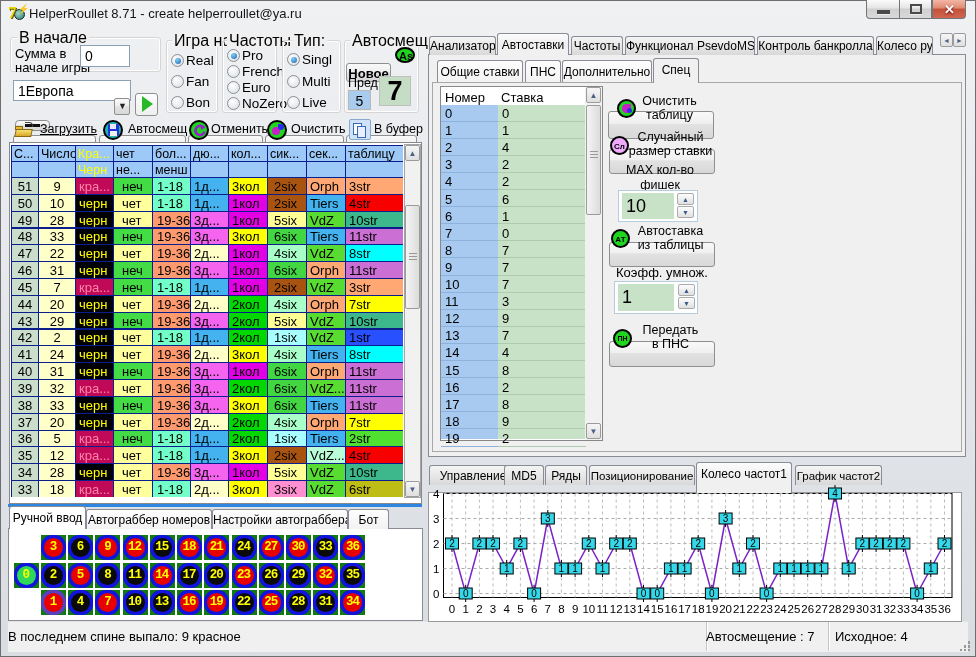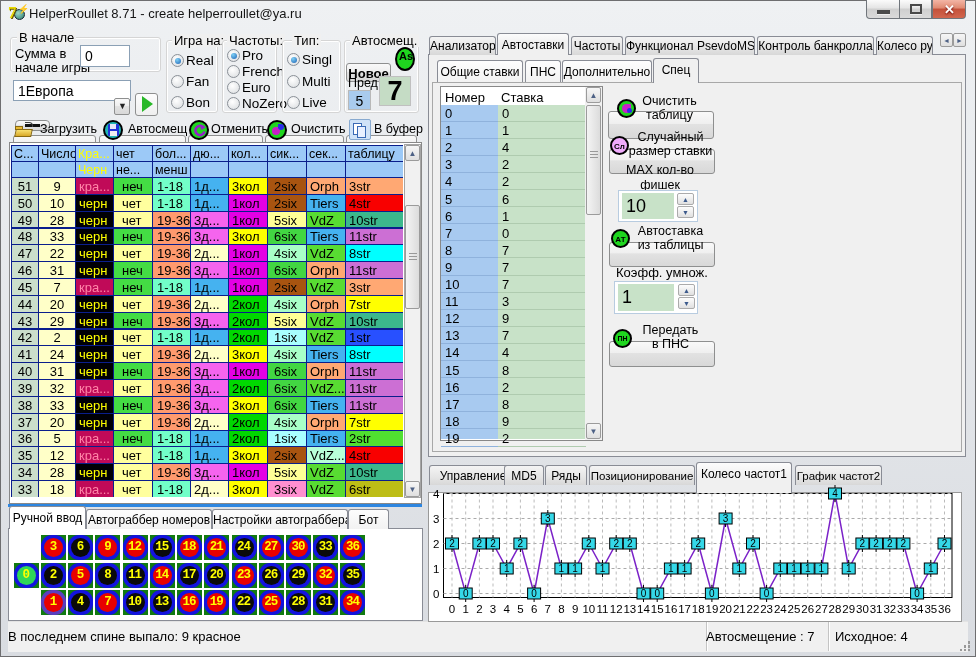--- a/index.html
+++ b/index.html
@@ -1,19 +1,19 @@
 <!DOCTYPE html>
 <html><head><meta charset="utf-8">
 <style>
 *{margin:0;padding:0;box-sizing:border-box;}
 body{width:976px;height:657px;position:relative;font-family:"Liberation Sans",sans-serif;background:#fff;overflow:hidden;}
 .abs{position:absolute;}
 #frame{position:absolute;left:0;top:0;width:976px;height:657px;border:1px solid #6E6E70;background:linear-gradient(#EFF1F3,#D9DCE1);border-radius:0;}
 .gb{position:absolute;border:1px solid #D5D5D5;border-radius:3px;box-shadow:inset 0 0 0 1px #fff;}
-.gbl{position:absolute;background:#F0F0F0;padding:0 2px;font-size:13px;line-height:13px;}
+.gbl{position:absolute;background:#F0F0F0;padding:0 2px;font-size:16px;line-height:13px;}
 .btn{position:absolute;border:1px solid #8E8F8F;border-radius:3px;background:linear-gradient(#F9F9F9,#EFEFEF 45%,#E2E2E2 46%,#D8D8D8);margin-top:16px;}
 .btxt{position:absolute;font-size:12.5px;color:#000;white-space:nowrap;}
 .radio{position:absolute;width:13px;height:13px;border-radius:50%;border:1px solid #8A9097;background:radial-gradient(circle at 40% 35%,#fff,#D8DBDE);}
 .radio.sel::after{content:"";position:absolute;left:2.5px;top:2.5px;width:6px;height:6px;border-radius:50%;background:radial-gradient(circle at 35% 30%,#7ED0F5,#1E62B5);}
 .rlbl{position:absolute;font-size:13.5px;line-height:14px;white-space:nowrap;}
 .cell{position:absolute;border-left:1px solid #0A1E8C;border-top:1px solid #0A1E8C;font-size:13px;overflow:hidden;white-space:nowrap;}
 .tab{position:absolute;border:1px solid #898C95;border-bottom:none;border-radius:3px 3px 0 0;background:linear-gradient(#F4F4F4,#E5E5E5 60%,#D8D8D8);font-size:12px;text-align:center;white-space:nowrap;overflow:hidden;}
 .tab.act{background:linear-gradient(#FCFCFC,#F0F0F0 45%);z-index:5;}
 .tabw{background:linear-gradient(#FDFDFD,#F2F2F2);}
 .sbar{position:absolute;background:#F1F1F1;border:1px solid #A5A5A5;}
@@ -85,34 +85,34 @@
 <div class="radio" style="left:287px;top:75px;"></div>
 <div class="rlbl" style="left:302px;top:75px;">Multi</div>
 <div class="radio" style="left:287px;top:96px;"></div>
 <div class="rlbl" style="left:302px;top:96px;">Live</div>
 
 <div class="gb" style="left:344px;top:40px;width:75px;height:73px;"></div>
 <div class="gbl" style="left:350px;top:34px;">Автосмещ.</div>
 <div class="btn" style="left:346px;top:47px;width:45px;height:19px;">
     <div class="abs" style="width:43px;text-align:center;top:2px;font-size:13px;font-weight:bold;">Новое</div>
   </div>
-<div class="abs" style="left:395px;top:47px;width:20px;height:24px;border-radius:50%;background:#1FD51F;border:2px solid #000;">
+<div class="abs" style="left:395px;top:47px;width:20px;height:16px;border-radius:50%;background:#1FD51F;border:2px solid #000;">
  <div class="abs" style="left:2px;top:1px;font-size:11px;font-weight:bold;color:#000;">As</div>
   </div>
 <div class="abs" style="left:348px;top:76px;font-size:12.5px;">Пред.</div>
 <div class="abs" style="left:348px;top:90px;width:23px;height:20px;background:#A9CBEE;border:1px solid #B8B8B8;font-size:14px;text-align:center;padding-top:2px;">5</div>
 <div class="abs" style="left:379px;top:76px;width:32px;height:30px;background:#C5DCC5;border:1px solid #C0C0C0;font-size:27px;font-weight:bold;text-align:center;line-height:29px;">7</div>
 
 <div class="btn" style="left:13px;top:119px;width:83px;height:21px;"></div>
 <div class="abs" style="left:15px;top:124px;width:19px;height:13px;">
 <div class="abs" style="left:0;top:2px;width:8px;height:4px;background:#E8B830;border:1px solid #8A6A10;border-bottom:none;"></div>
 <div class="abs" style="left:0;top:5px;width:17px;height:8px;background:linear-gradient(#F8E070,#D8A828);border:1px solid #8A6A10;transform:skewX(-12deg);"></div>
 <div class="abs" style="left:10px;top:-2px;width:8px;height:5px;border:1.5px solid #444;border-left:none;border-bottom:none;border-radius:0 4px 0 0;"></div>
 </div>
-<div class="btxt" style="left:40px;top:122px;">Загрузить</div>
+<div class="btxt" style="left:40px;top:122px;text-decoration:underline;">Загрузить</div>
 <div class="btn" style="left:99px;top:119px;width:87px;height:21px;"></div>
 <div class="abs" style="left:103px;top:120px;width:20px;height:20px;border-radius:50%;background:#20B4B4;border:2px solid #000;">
 <div class="abs" style="left:2.5px;top:2px;width:11px;height:12px;background:#2233D8;border-radius:1px;"></div>
 <div class="abs" style="left:5px;top:2px;width:6px;height:5px;background:#E8E8F8;"></div>
 <div class="abs" style="left:4.5px;top:9px;width:7px;height:5px;background:#F0F0F0;"></div>
 </div>
 <div class="btxt" style="left:128px;top:122px;">Автосмещ</div>
 <div class="btn" style="left:188px;top:119px;width:75px;height:21px;"></div>
 <div class="abs" style="left:189px;top:120px;width:20px;height:20px;border-radius:50%;background:#1FD51F;border:2px solid #000;">
 <svg class="abs" style="left:1.5px;top:1.5px;" width="13" height="13" viewBox="0 0 13 13">

